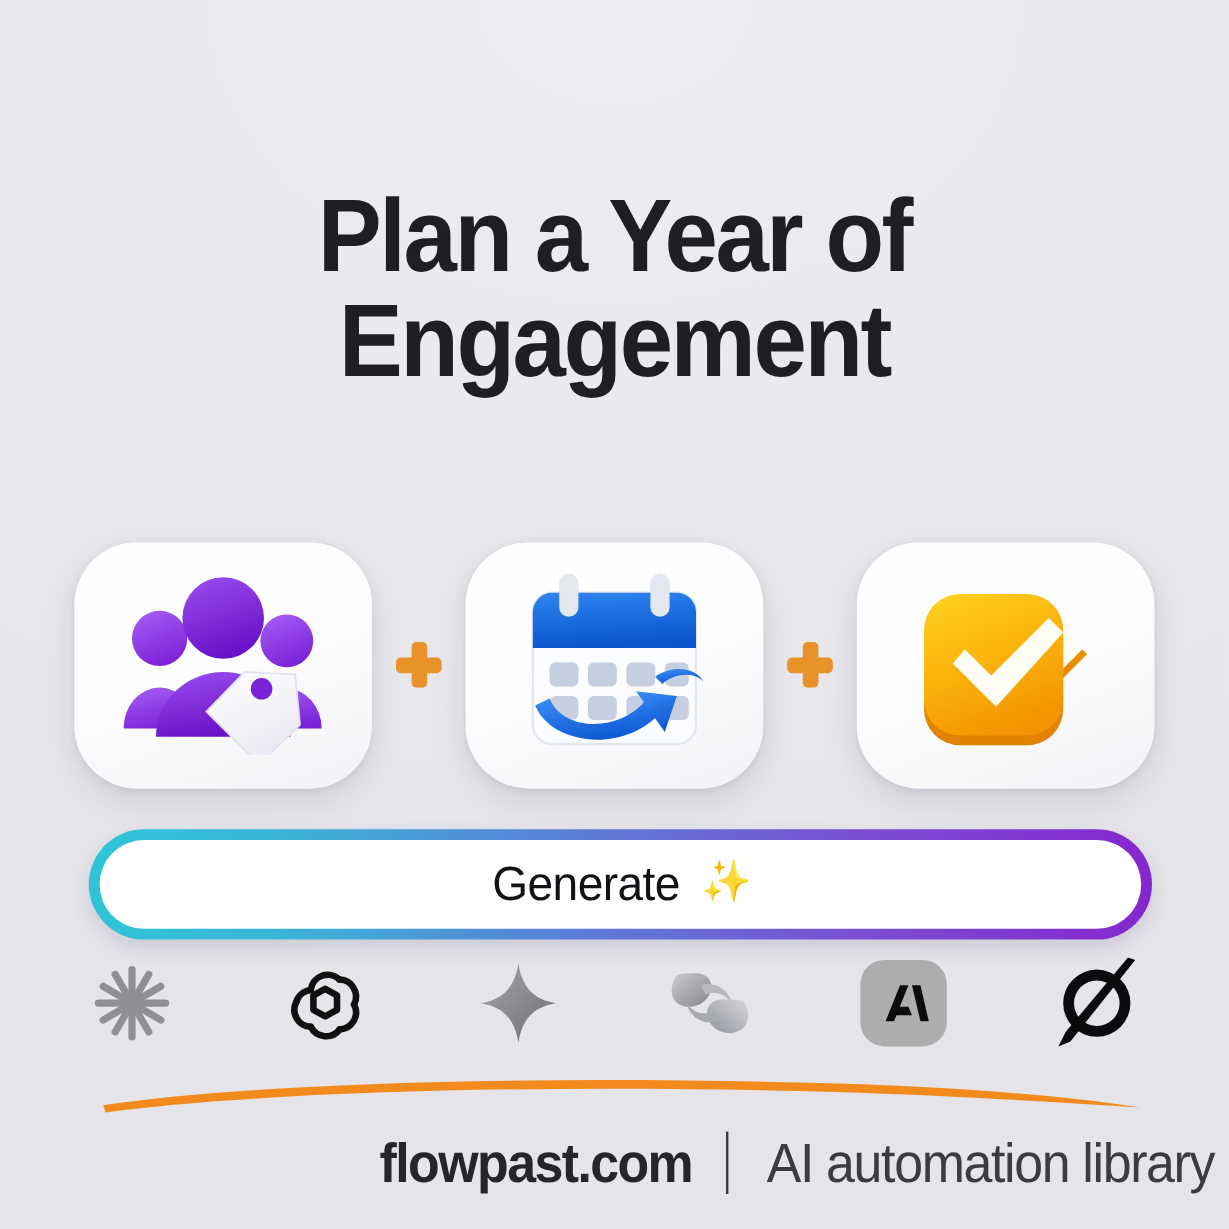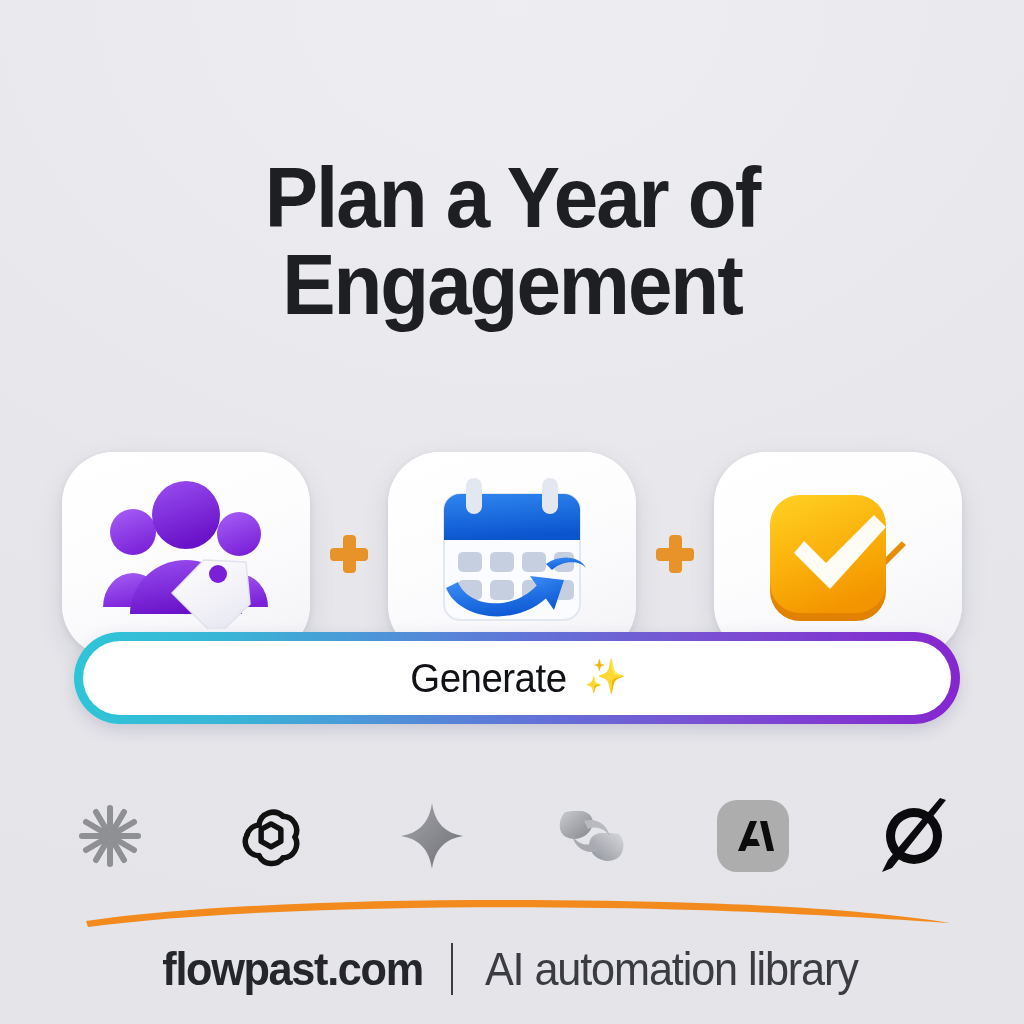--- a/index.html
+++ b/index.html
@@ -98,21 +98,21 @@
     top: 50%;
     left: 4px;
     height: 13px;
     width: 38px;
     margin-top: -6.5px;
   }
 
   
   .generate-wrap {
     position: absolute;
-    top: 632px;
+    top: 691px;
     left: 74px;
     width: 886px;
     height: 92px;
     border-radius: 46px;
     padding: 9px;
     box-sizing: border-box;
     background: linear-gradient(90deg, #2ec5d8 0%, #3ab4d6 18%, #5a7fd8 45%, #7a4fd2 72%, #8526cf 100%);
     box-shadow: 0 6px 16px rgba(80, 70, 120, 0.18);
   }
   .generate-inner {
@@ -171,21 +171,21 @@
 
   
   .footer {
     position: absolute;
     top: 930px;
     left: 0;
     width: 1024px;
     height: 78px;
     display: flex;
     align-items: center;
-    justify-content: center;
+    justify-content: flex-end;
     gap: 20px;
   }
   .footer-brand {
     font-family: "Liberation Sans", sans-serif;
     font-weight: 700;
     font-size: 46px;
     color: #24262b;
     letter-spacing: -1.4px;
     transform: scaleX(0.94);
   }

